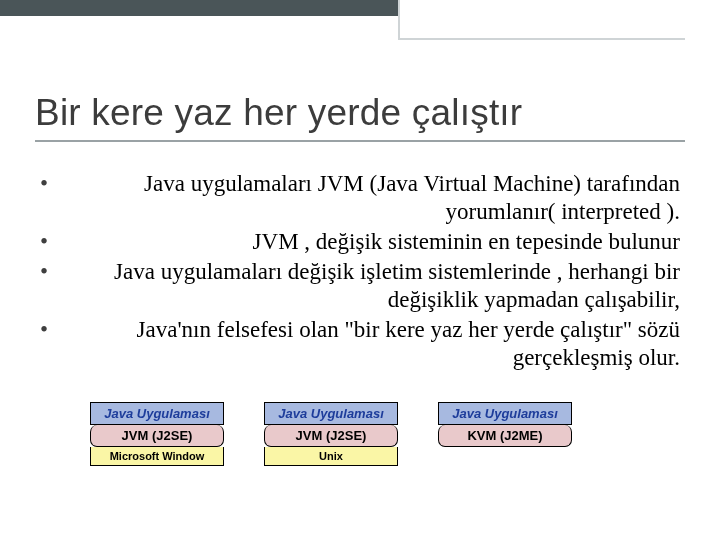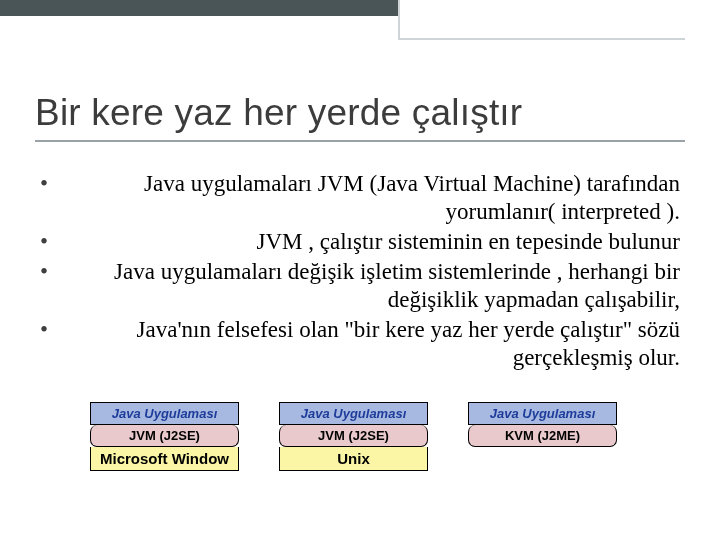--- a/index.html
+++ b/index.html
@@ -94,21 +94,21 @@
   .diagram {
     position: absolute;
     top: 402px;
     left: 90px;
     display: flex;
     gap: 40px;
   }
   .stack {
     display: flex;
     flex-direction: column;
-    width: 149px;
+    width: 134px;
     font-family: Arial, "Helvetica Neue", Helvetica, sans-serif;
     font-size: 13px;
     text-align: center;
   }
   .cell {
     border: 1px solid #000;
     padding: 3px 4px;
     box-sizing: border-box;
     white-space: nowrap;
   }
@@ -125,42 +125,42 @@
     font-weight: bold;
     border-top: none;
     font-size: 13px;
     border-radius: 7px;
   }
   .cell-os {
     background: #faf6a6;
     color: #000;
     font-weight: bold;
     border-top: none;
-    font-size: 15px;
+    font-size: 11px;
   }
 </style>
 </head>
 <body>
 
 <div class="slide">
 
   <div class="top-deco">
     <div class="deco-dark"></div>
     <div class="deco-outline"></div>
   </div>
 
   <div class="title-block">
     <h1 class="title">Bir kere yaz her yerde çalıştır</h1>
     <hr class="title-rule">
   </div>
 
   <div class="body">
     <ul class="bullets">
       <li>Java uygulamaları JVM (Java Virtual Machine) tarafından yorumlanır( interpreted ).</li>
-      <li>JVM , çalıştır sisteminin en tepesinde bulunur</li>
+      <li>JVM , değişik sisteminin en tepesinde bulunur</li>
       <li>Java uygulamaları değişik işletim sistemlerinde , herhangi bir değişiklik yapmadan çalışabilir,</li>
       <li>Java'nın felsefesi olan "bir kere yaz her yerde çalıştır" sözü gerçekleşmiş olur.</li>
     </ul>
   </div>
 
   <div class="diagram">
     <div class="stack">
       <div class="cell cell-app">Java Uygulaması</div>
       <div class="cell cell-jvm">JVM (J2SE)</div>
       <div class="cell cell-os">Microsoft Window</div>

